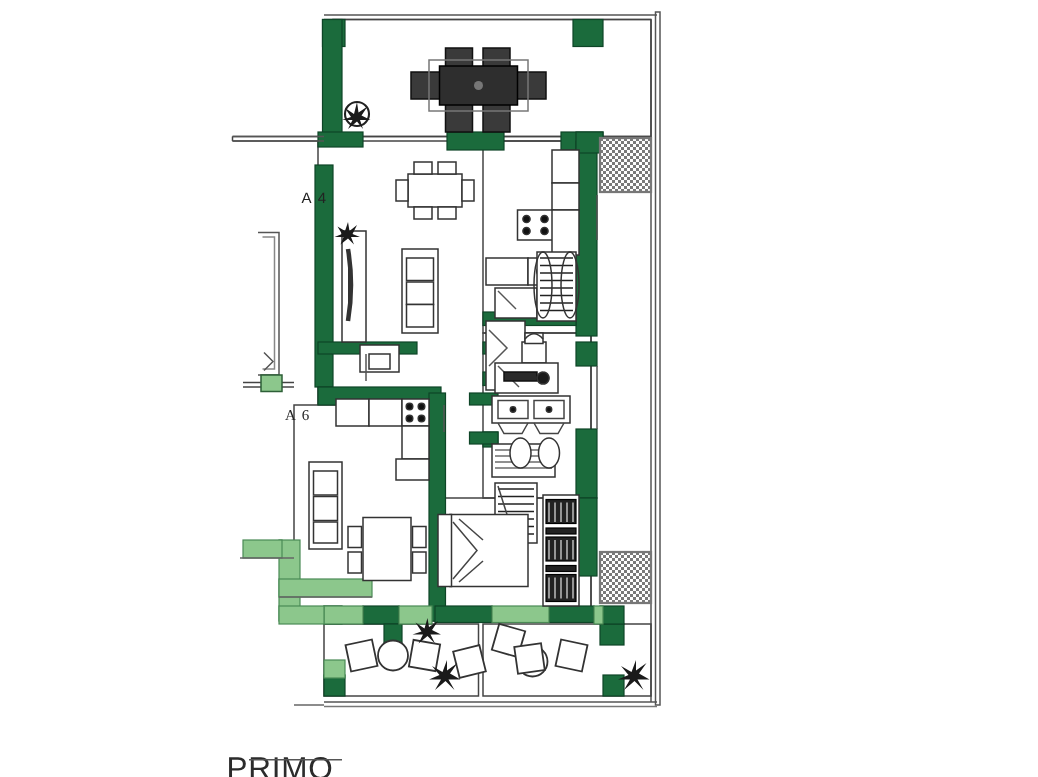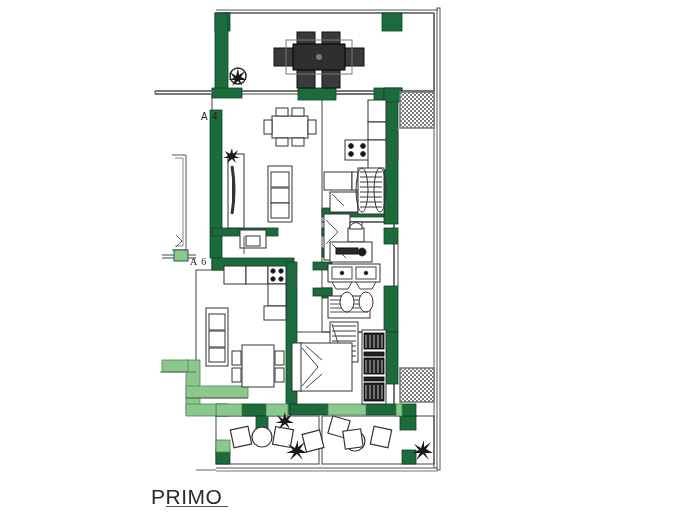--- a/index.html
+++ b/index.html
@@ -22,20 +22,21 @@
     left: 0;
     top: 0;
     width: 692px;
     height: 518px;
   }
   .plan-label {
     position: absolute;
     font-family: "Liberation Sans", sans-serif;
     color: #222222;
     white-space: pre;
+    margin-top: 16px;
   }
   #label-a4 {
     left: 201px;
     top: 111px;
     font-size: 10px;
     letter-spacing: 1px;
   }
   #label-a6 {
     left: 190px;
     top: 256px;

